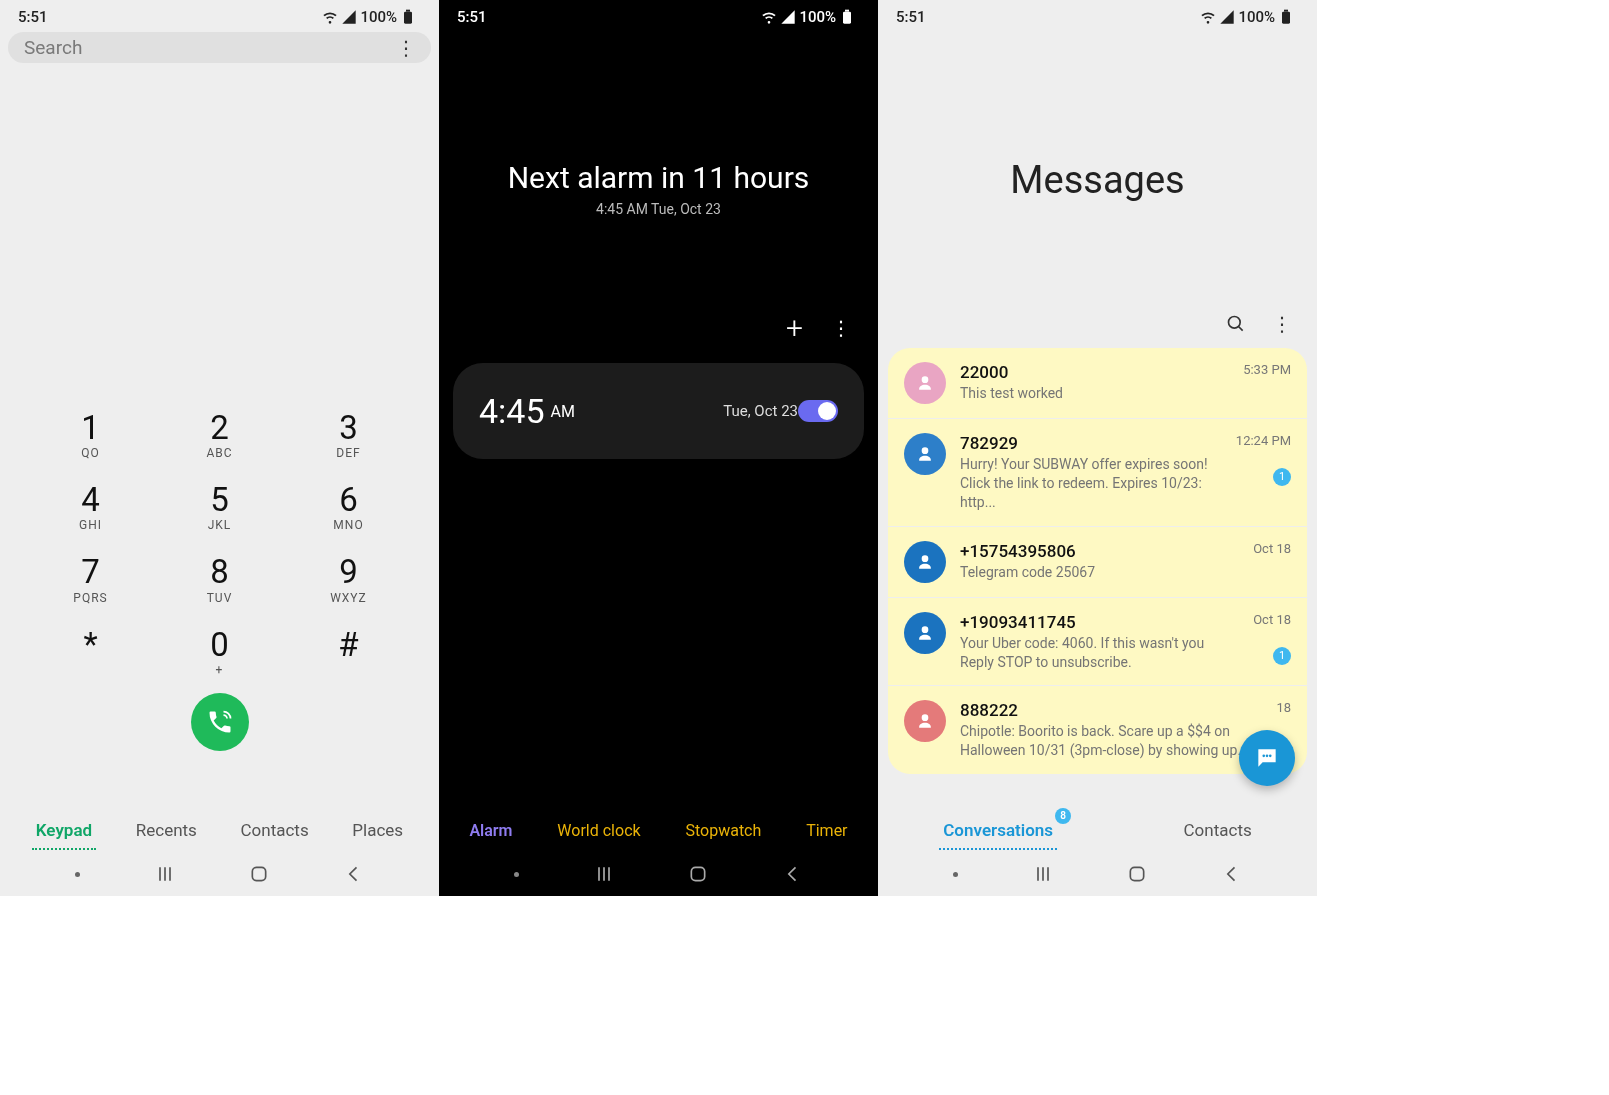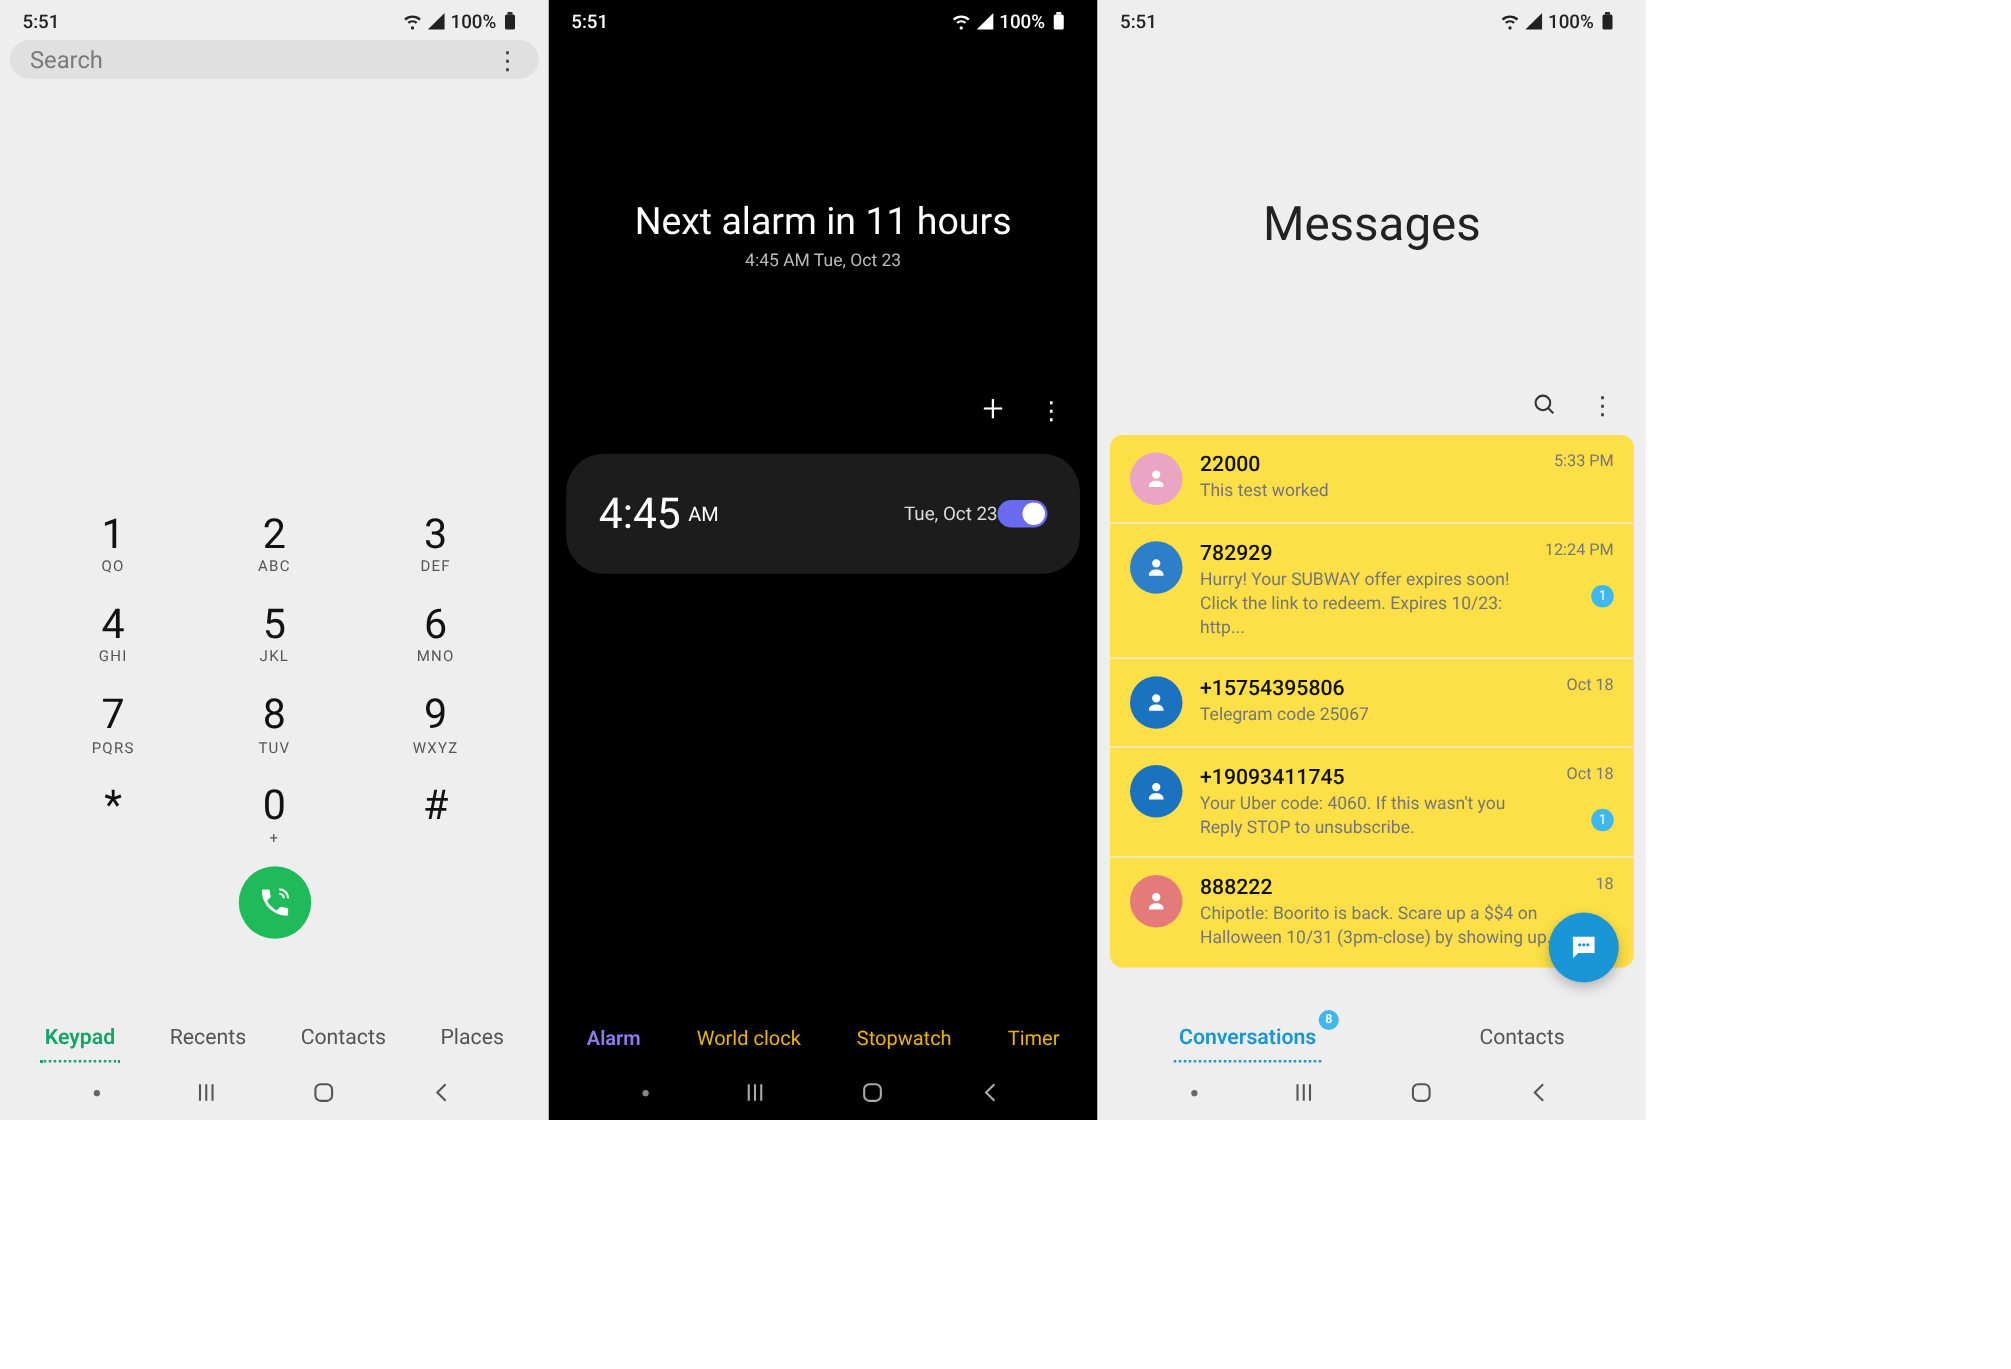--- a/index.html
+++ b/index.html
@@ -45,21 +45,21 @@
   .clock-tabs { position: absolute; bottom: 46px; left: 0; right: 0; display: flex; justify-content: space-around; padding: 0 8px; }
   .clock-tab { font-size: 16px; color: #eab308; padding: 10px 4px; }
   .clock-tab.active { color: #8f7cf0; font-weight: 600; }
 
   
   .messages { background: #eeeeee; color: #222; }
   .msg-title { text-align: center; font-size: 38px; font-weight: 400; margin-top: 128px; }
   .msg-actions { display: flex; justify-content: flex-end; gap: 26px; padding: 0 26px; margin-top: 110px; align-items: center; }
   .msg-actions svg { width: 20px; height: 20px; stroke: #333; }
   .msg-actions .dots { font-size: 20px; color: #333; letter-spacing: -1px; }
-  .msg-list { margin: 12px 10px 0 10px; background: #fde047; border-radius: 10px; overflow: hidden; }
+  .msg-list { margin: 12px 10px 0 10px; background: #fef9c3; border-radius: 22px; overflow: hidden; }
   .msg-item { display: flex; padding: 14px 16px; border-bottom: 1px solid #eee; position: relative; }
   .msg-item:last-child { border-bottom: none; justify-content: space-between; }
   .avatar { width: 42px; height: 42px; border-radius: 50%; display: flex; align-items: center; justify-content: center; flex-shrink: 0; margin-right: 14px; }
   .avatar svg { width: 20px; height: 20px; fill: #fff; }
   .msg-body { flex: 1; min-width: 0; }
   .msg-sender { font-size: 17px; font-weight: 500; color: #111; }
   .msg-preview { font-size: 14px; color: #757575; line-height: 1.35; margin-top: 2px; }
   .msg-meta { text-align: right; font-size: 13px; color: #777; flex-shrink: 0; margin-left: 24px; }
   .badge { display: inline-block; background: #3fb8ef; color: #fff; border-radius: 50%; width: 18px; height: 18px; font-size: 11px; line-height: 18px; text-align: center; margin-top: 20px; }
   .fab { position: absolute; right: 22px; bottom: 110px; width: 56px; height: 56px; border-radius: 50%; background: #1a96d6; display: flex; align-items: center; justify-content: center; box-shadow: 0 4px 10px rgba(0,0,0,0.25); }

